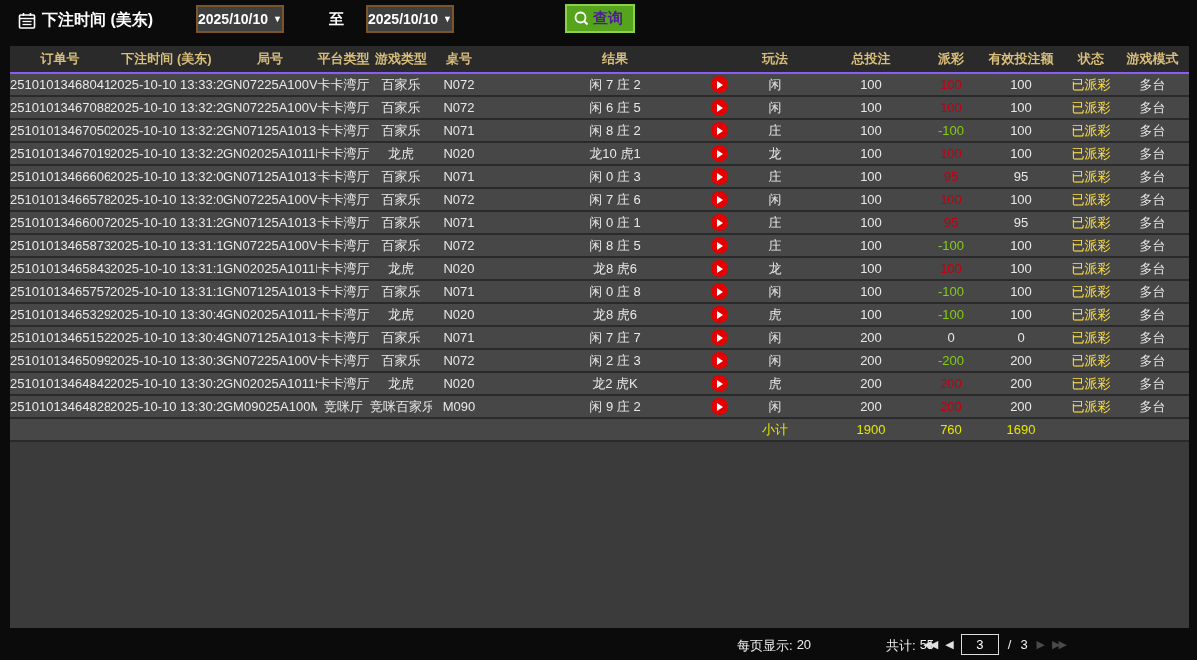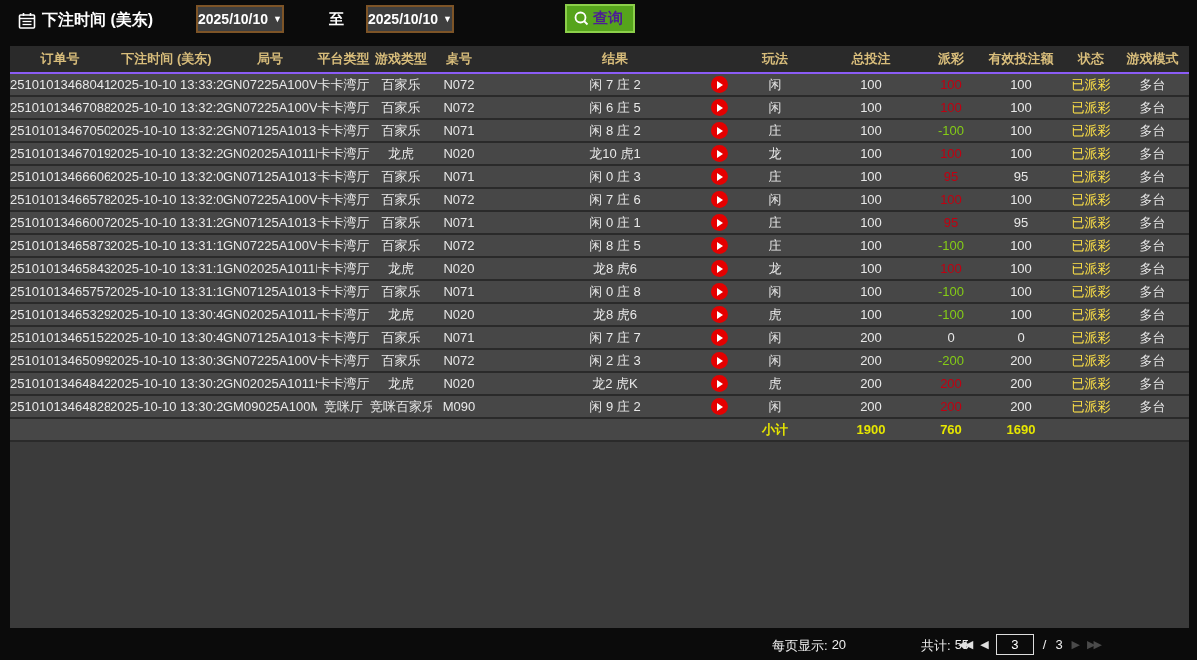--- a/index.html
+++ b/index.html
@@ -39,32 +39,32 @@
   }
   td {
     height:23px; background:#474747; color:#e8e8e8; font-size:13px; text-align:center;
     border-bottom:2px solid #2a2a2a; white-space:nowrap; overflow:hidden; padding:0;
   }
   th.col-result, td.col-result { padding-left:40px; }
   td.tone-win  { color:#c00011; }
   td.tone-loss { color:#84cc16; }
   td.tone-zero { color:#e8e8e8; }
   td.status-cell { color:#fde047; }
-  tr.sum-row td { color:#e6e600; font-weight:bold; }
+  tr.sum-row td { color:#e6e600; font-weight:normal; }
   .play-btn {
     width:17px; height:17px; border-radius:50%; background:#e40000; border:none; padding:0;
     display:inline-flex; align-items:center; justify-content:center; cursor:pointer; vertical-align:middle;
   }
   .play-tri {
     width:0; height:0; margin-left:2px;
     border-left:6px solid #ffffff; border-top:4px solid transparent; border-bottom:4px solid transparent;
   }
   
   .footer { position:absolute; bottom:0; left:0; width:1077px; height:32px; background:#0b0b0b;
-    color:#eeeeee; font-size:13px;margin-left:35px; }
+    color:#eeeeee; font-size:13px; }
   .per-page { position:absolute; left:737px; top:9px; display:flex; gap:4px; }
   .grand-count { position:absolute; left:886px; top:9px; display:flex; gap:4px; }
   .pager { position:absolute; right:12px; top:0; height:32px; display:flex; align-items:center; gap:9px; }
   .pg-btn { color:#e0e0e0; font-size:11px; letter-spacing:-2px; cursor:pointer; user-select:none; }
   .pg-btn.disabled { color:#4a4a4a; cursor:default; }
   .page-input {
     width:38px; height:21px; background:transparent; border:1px solid #dddddd; color:#ffffff;
     font-size:13px; text-align:center; font-family:"Liberation Sans",sans-serif; padding:0;
   }
   .page-sep, .page-total { color:#eeeeee; font-size:13px; }

